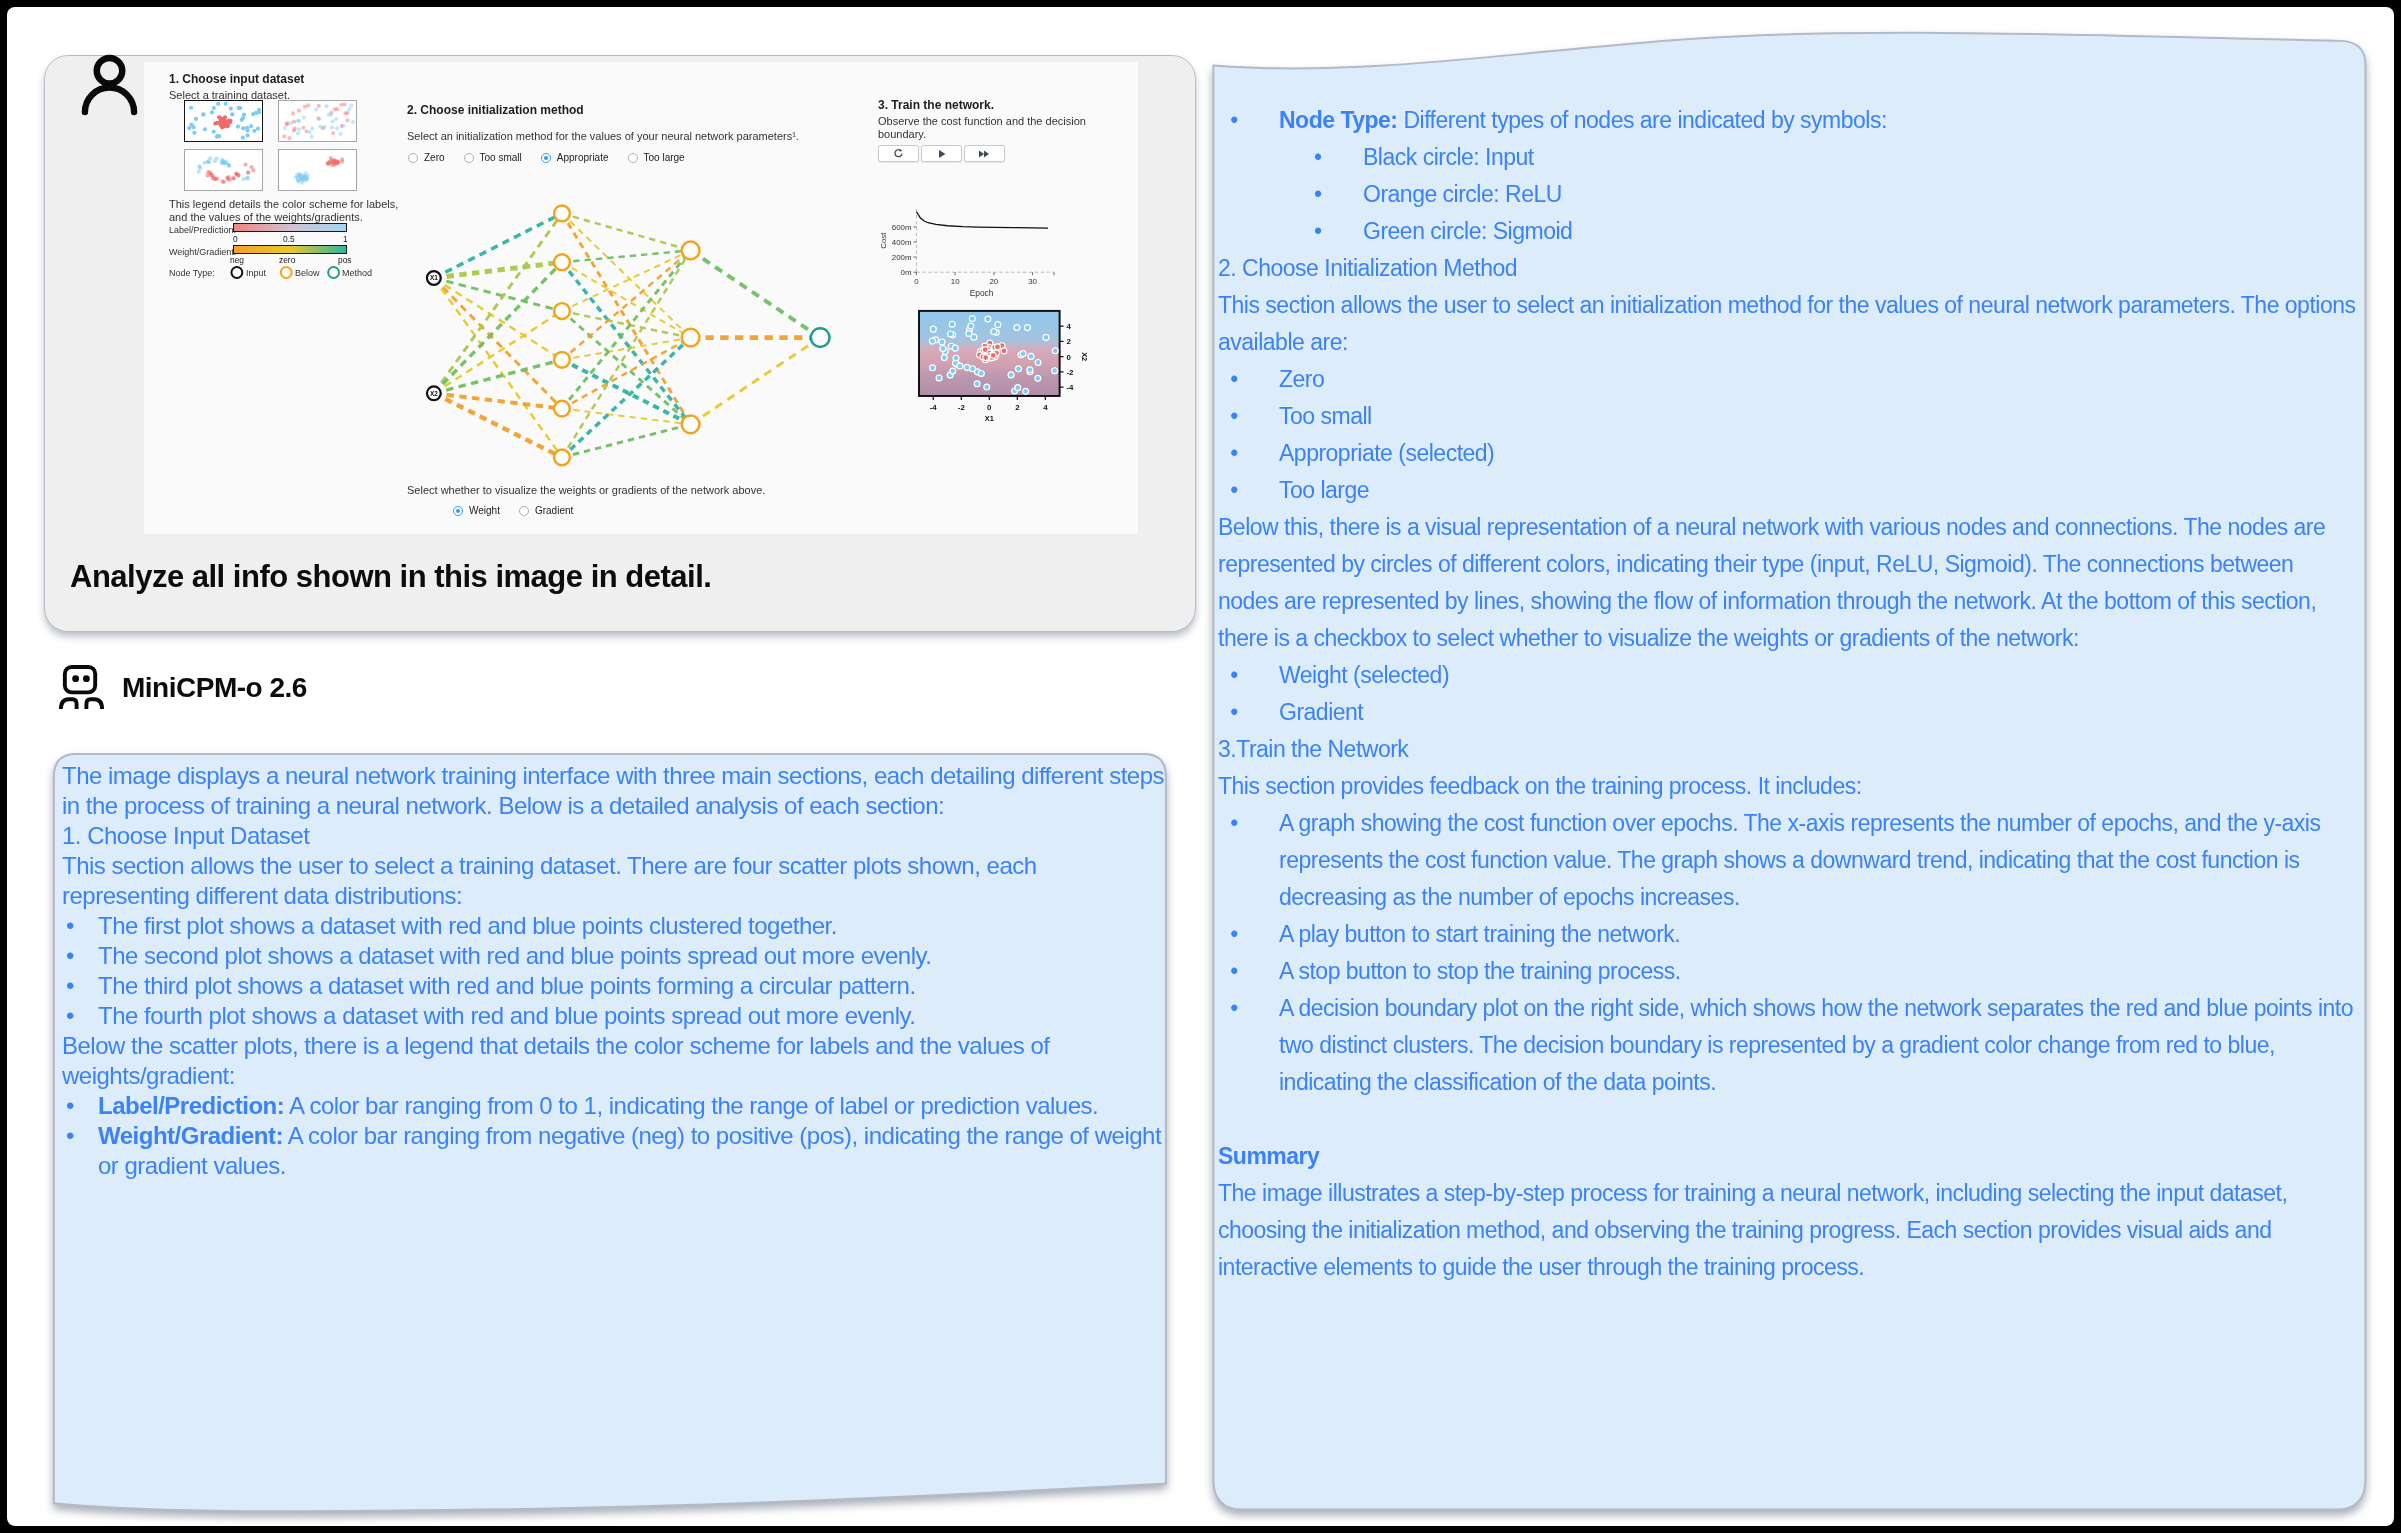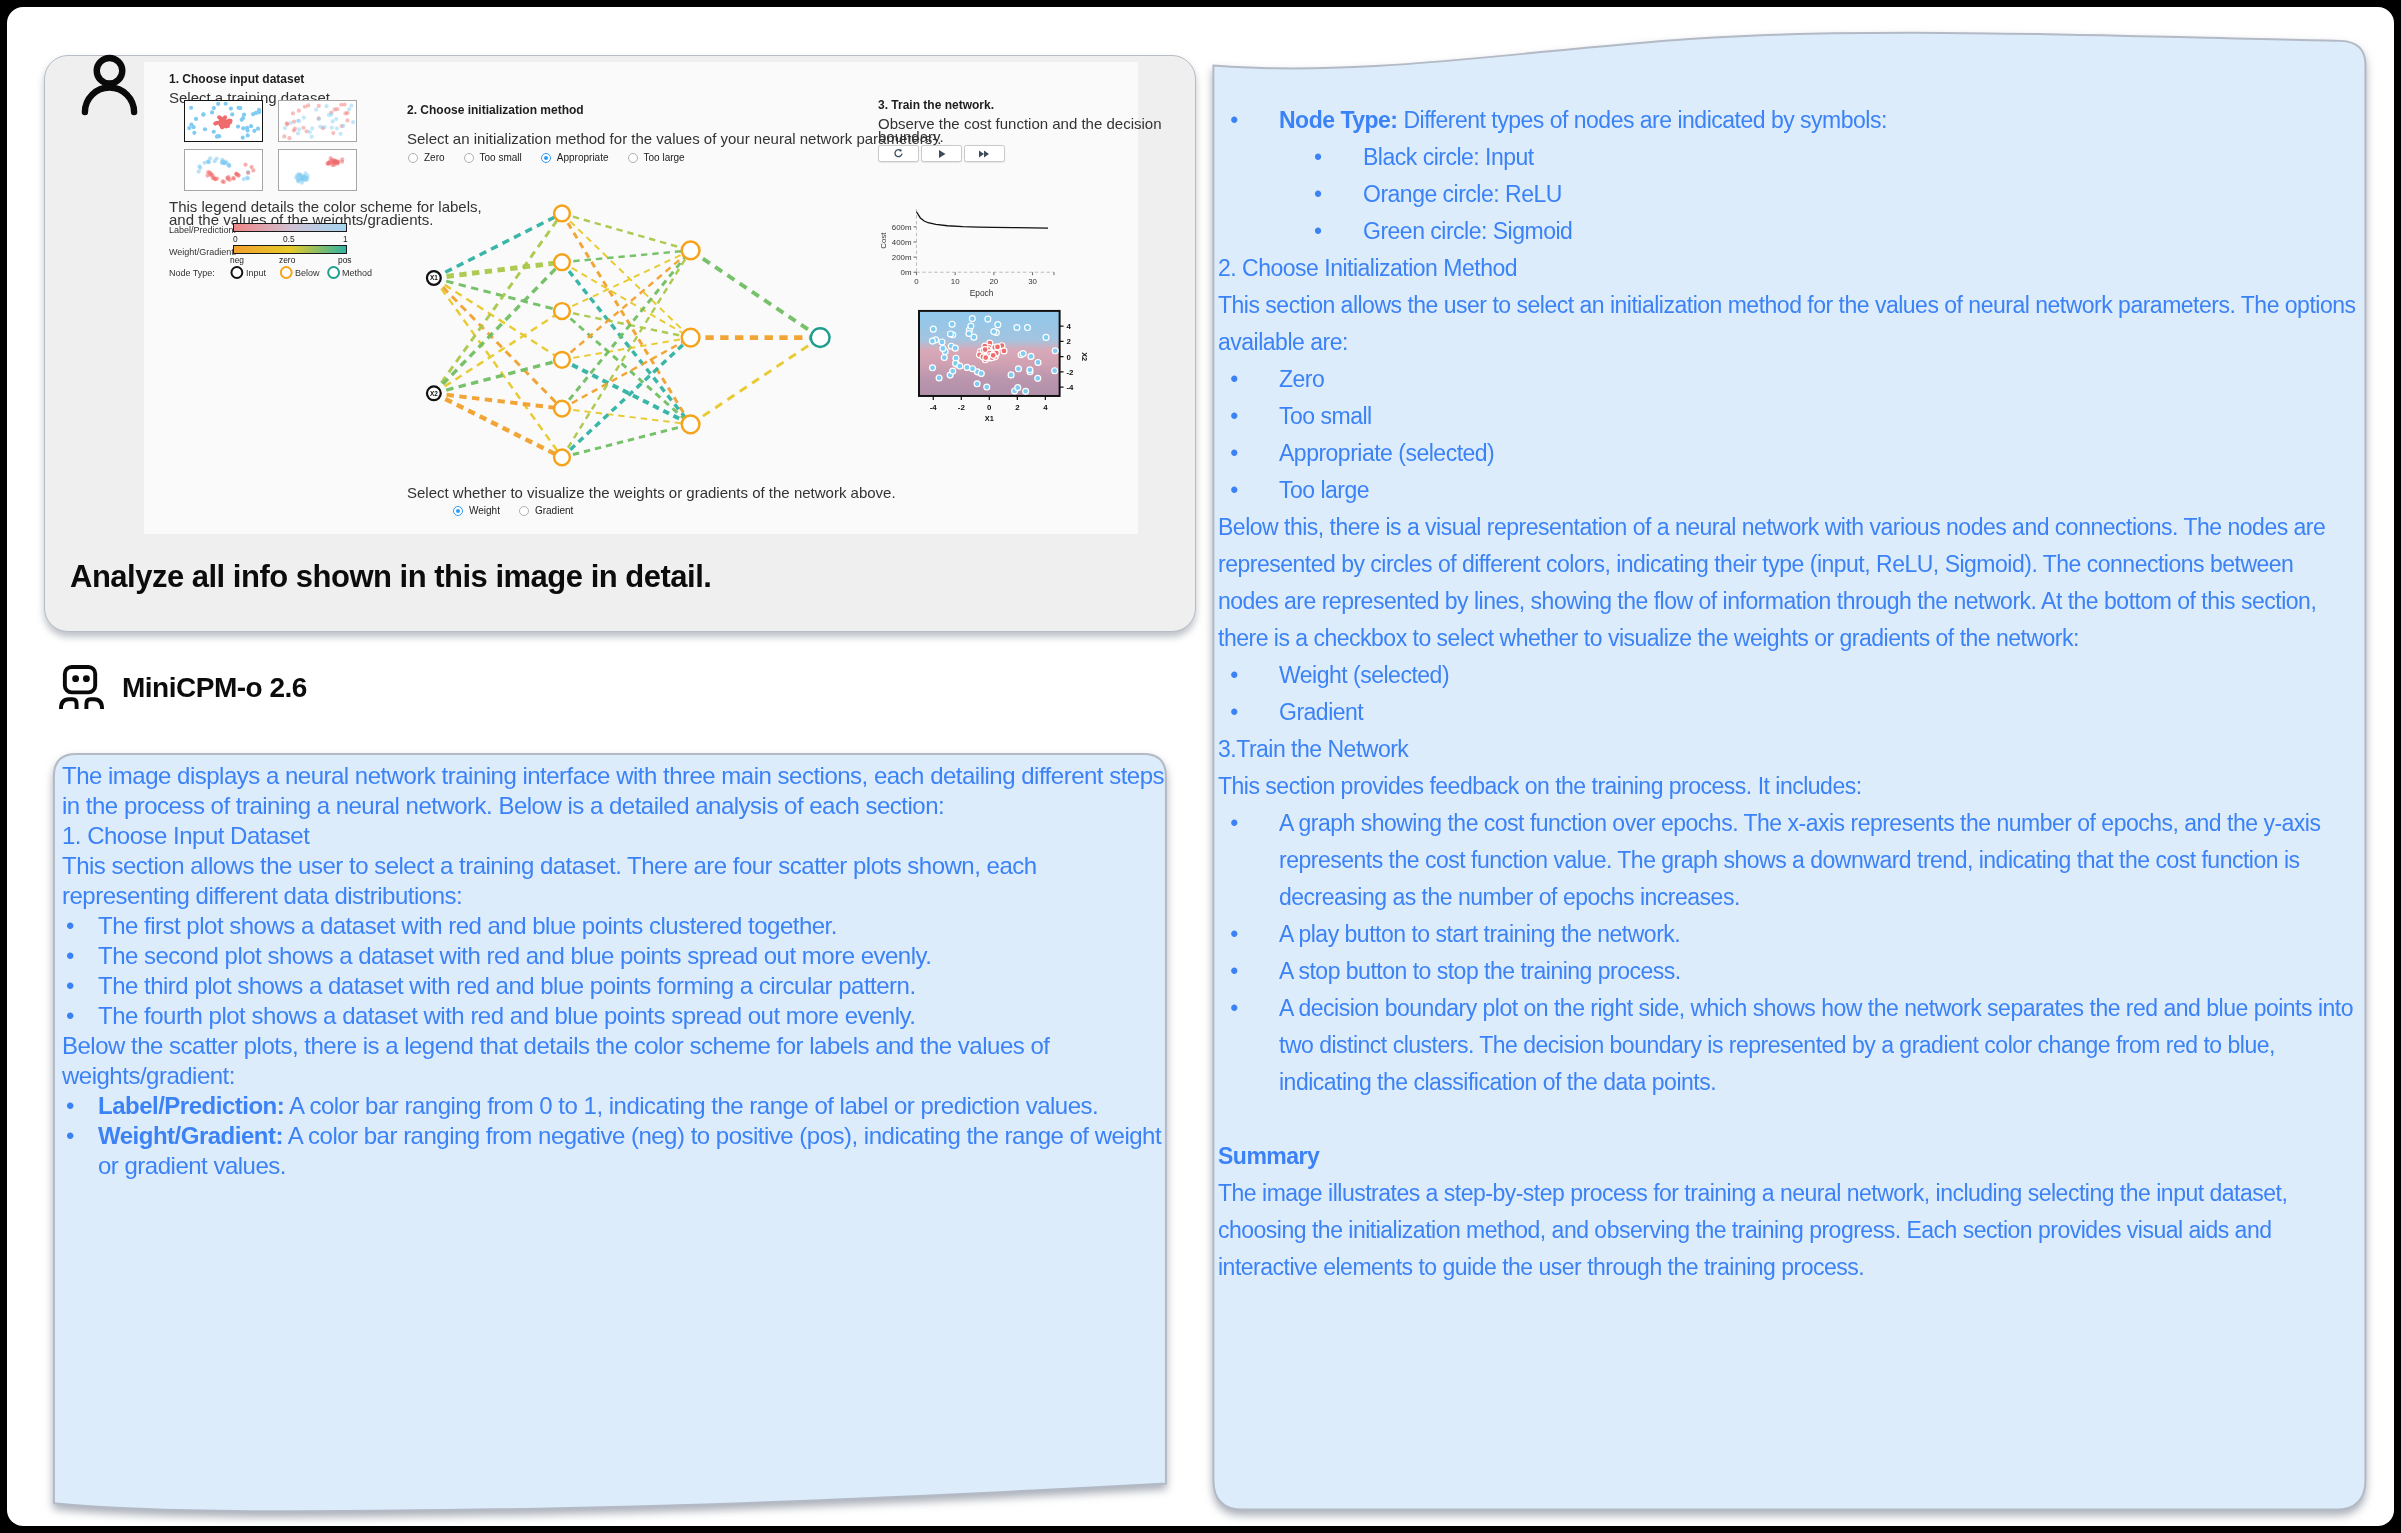--- a/index.html
+++ b/index.html
@@ -1,25 +1,25 @@
 <!DOCTYPE html>
 <html style="font-size:8px"><head>
 <meta charset="utf-8">
 <style>
   html,body{margin:0;padding:0;background:#000;}
   #stage{position:relative;width:2401px;height:1533px;background:#000;font-family:"Liberation Sans",sans-serif;overflow:hidden;}
-  #canvas{position:absolute;left:7px;top:7px;right:7px;bottom:7px;background:#fff;border-radius:16px;}
+  #canvas{position:absolute;left:7px;top:7px;right:7px;bottom:7px;background:#fff;border-radius:8px;}
   
   #user-bubble{position:absolute;left:37px;top:48px;width:1150px;height:575px;background:#f0efef;
     border:1.5px solid #b6bdc7;border-radius:24px;box-shadow:0 5px 7px rgba(110,120,135,.45);}
   #user-query{position:absolute;left:63px;top:552px;font-size:31px;font-weight:bold;color:#0c0c0c;letter-spacing:-0.5px;}
   
   #shot{position:absolute;left:137px;top:55px;width:994px;height:472px;background:#fbfafa;color:#2b2b2b;}
   .sec-title{position:absolute;font-size:12px;font-weight:bold;color:#1d1d1d;white-space:nowrap;}
-  .sec-sub{position:absolute;font-size:15px;color:#333;white-space:nowrap;}
+  .sec-sub{position:absolute;font-size:11px;color:#333;white-space:nowrap;}
   .legend-label{position:absolute;font-size:9px;color:#333;white-space:nowrap;}
   .cbar{position:absolute;height:7.4px;width:112px;border:1px solid #1a1a1a;}
   .cbar-ticks{position:absolute;width:114px;font-size:8.4px;color:#222;}
   .cbar-ticks span{position:absolute;top:0;}
   .thumb{position:absolute;background:#fff;}
   .radio-row{position:absolute;display:flex;gap:19px;align-items:center;}
   .radio{display:flex;align-items:center;gap:6px;font-size:10px;color:#222;white-space:nowrap;}
   .rdot{width:10px;height:10px;border-radius:50%;border:1px solid #b0b0b0;background:#fff;box-sizing:border-box;position:relative;}
   .rdot.sel{border-color:#2d9df4;}
   .rdot.sel::after{content:"";position:absolute;left:2px;top:2px;width:4px;height:4px;border-radius:50%;background:#2d9df4;}

